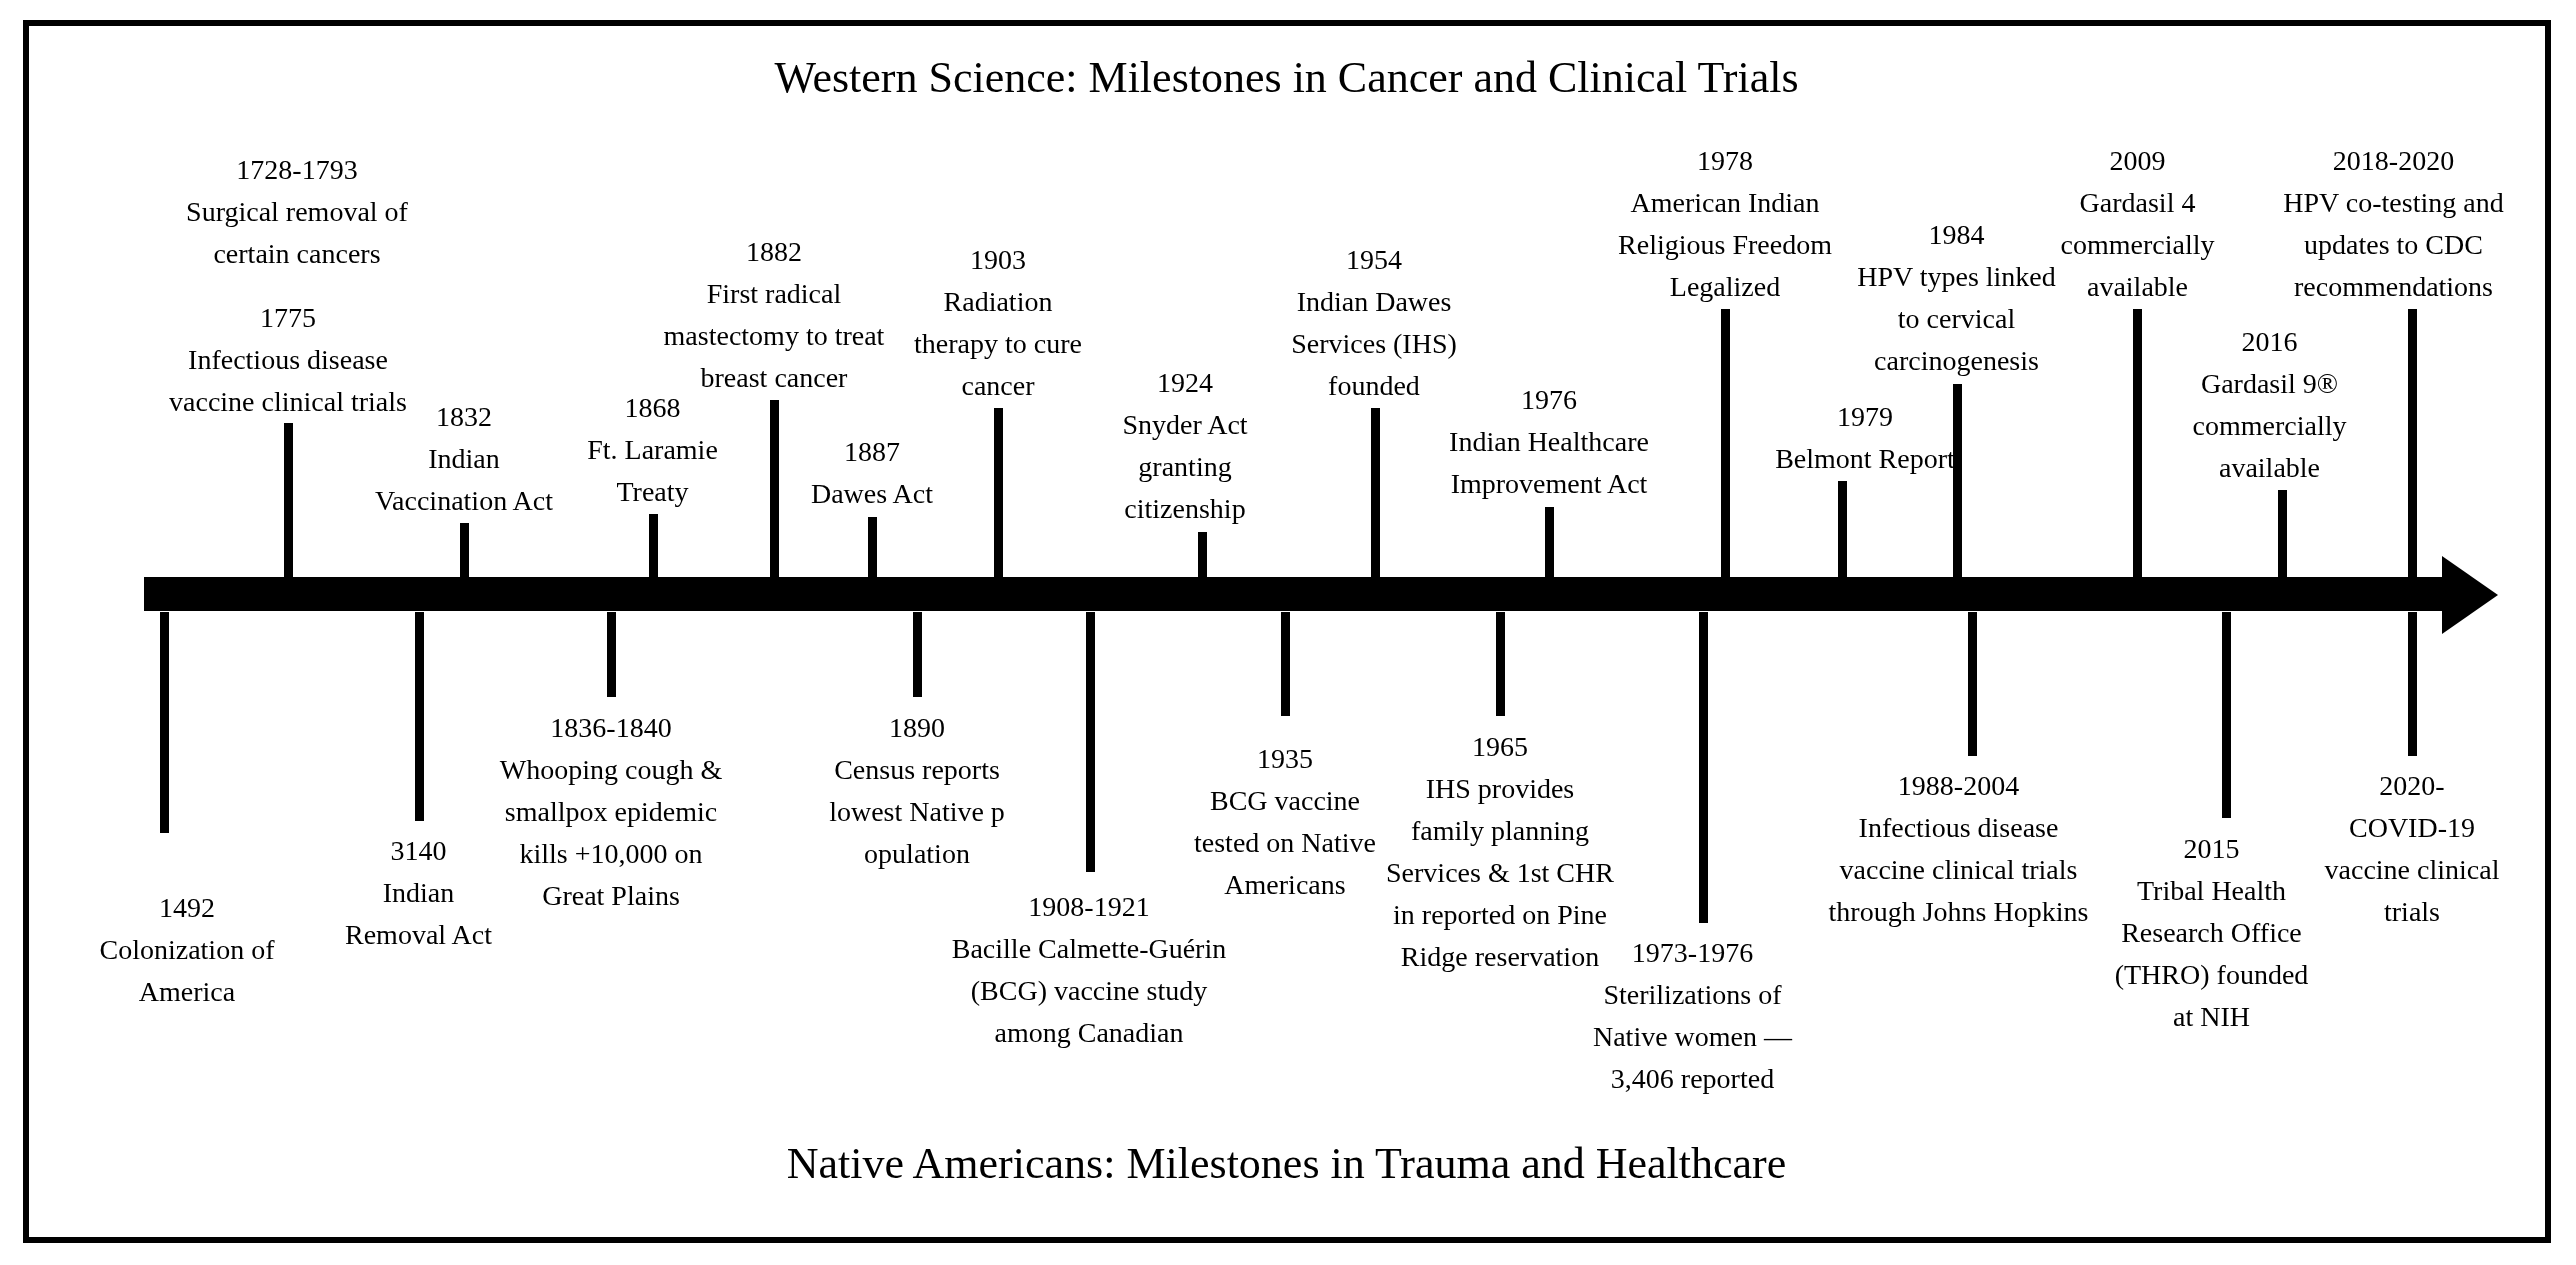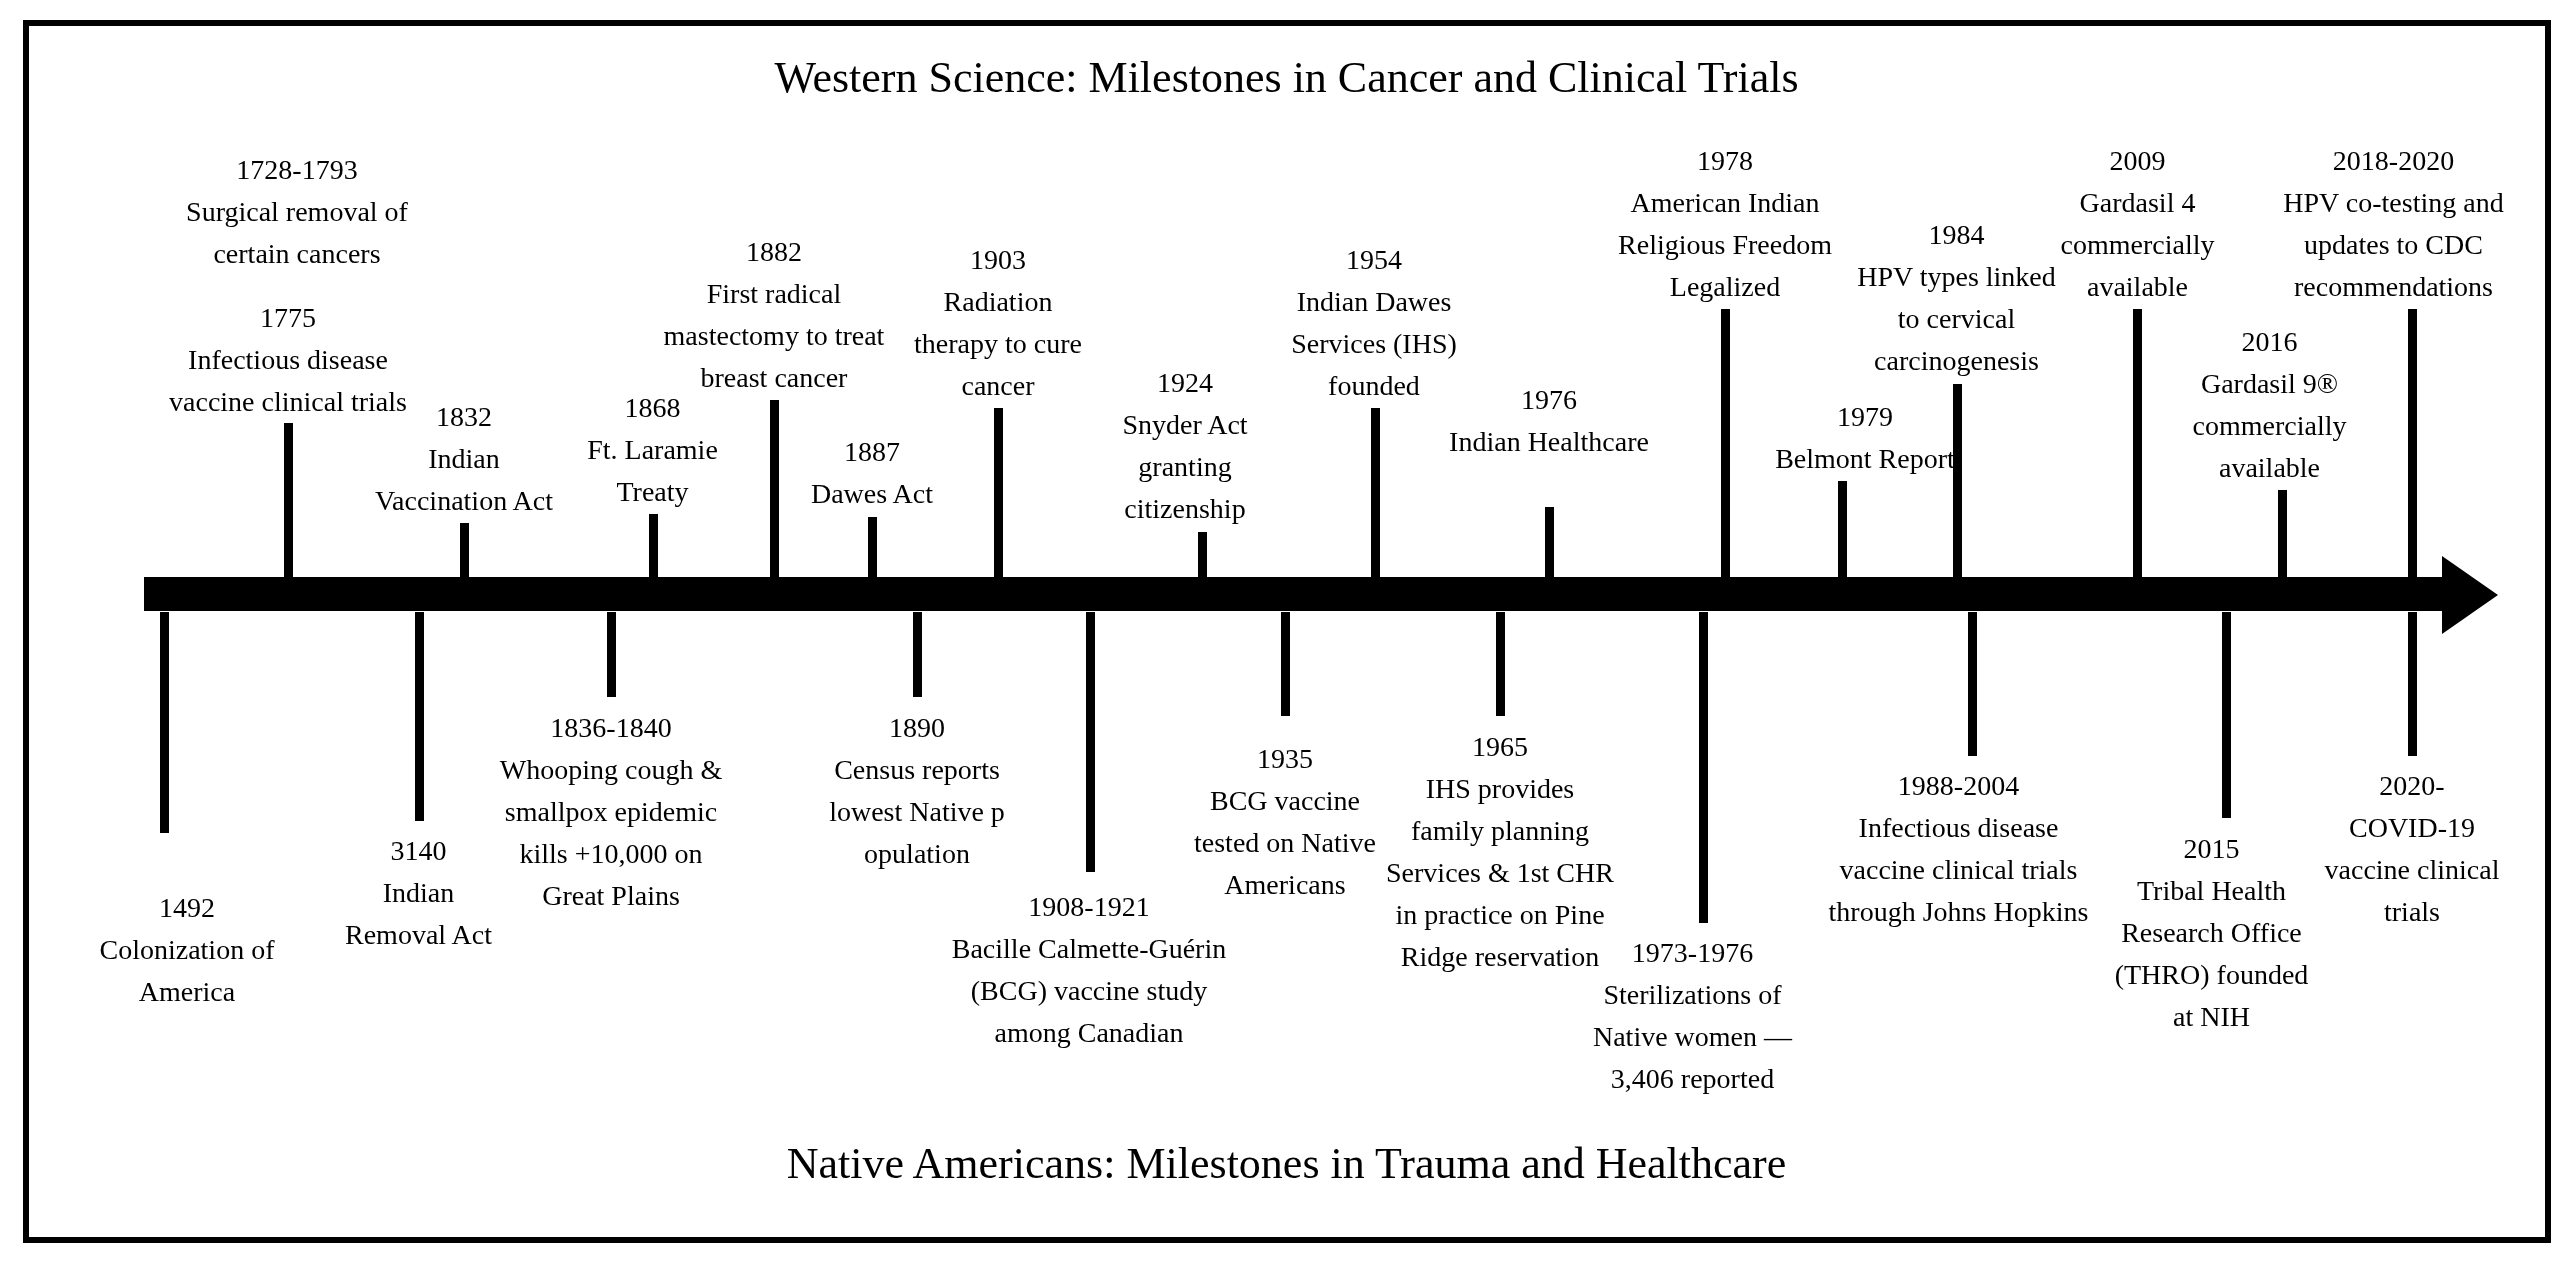--- a/index.html
+++ b/index.html
@@ -131,20 +131,21 @@
     <div class="event" style="left: 1246px; top: 239px; width: 256px;">
       <div class="event-year">1954</div>
       <div class="event-line">Indian Dawes</div>
       <div class="event-line">Services (IHS)</div>
       <div class="event-line">founded</div>
     </div>
     <div class="tick" style="left: 1545px; top: 507px; height: 71px;"></div>
     <div class="event" style="left: 1386px; top: 379px; width: 326px;">
       <div class="event-year">1976</div>
       <div class="event-line">Indian Healthcare</div>
+      <div class="event-line">Improvement Act</div>
     </div>
     <div class="tick" style="left: 1721px; top: 309px; height: 268px;"></div>
     <div class="event" style="left: 1562px; top: 140px; width: 326px;">
       <div class="event-year">1978</div>
       <div class="event-line">American Indian</div>
       <div class="event-line">Religious Freedom</div>
       <div class="event-line">Legalized</div>
     </div>
     <div class="tick" style="left: 1838px; top: 481px; height: 96px;"></div>
     <div class="event" style="left: 1733px; top: 396px; width: 264px;">
@@ -221,21 +222,21 @@
       <div class="event-line">BCG vaccine</div>
       <div class="event-line">tested on Native</div>
       <div class="event-line">Americans</div>
     </div>
     <div class="tick" style="left: 1496px; top: 612px; height: 104px;"></div>
     <div class="event" style="left: 1337px; top: 726px; width: 326px;">
       <div class="event-year">1965</div>
       <div class="event-line">IHS provides</div>
       <div class="event-line">family planning</div>
       <div class="event-line">Services &amp; 1st CHR</div>
-      <div class="event-line">in practice on Pine</div>
+      <div class="event-line">in reported on Pine</div>
       <div class="event-line">Ridge reservation</div>
     </div>
     <div class="tick" style="left: 1699px; top: 612px; height: 311px;"></div>
     <div class="event" style="left: 1537px; top: 932px; width: 311px;">
       <div class="event-year">1973-1976</div>
       <div class="event-line">Sterilizations of</div>
       <div class="event-line">Native women —</div>
       <div class="event-line">3,406 reported</div>
     </div>
     <div class="tick" style="left: 1968px; top: 612px; height: 144px;"></div>

